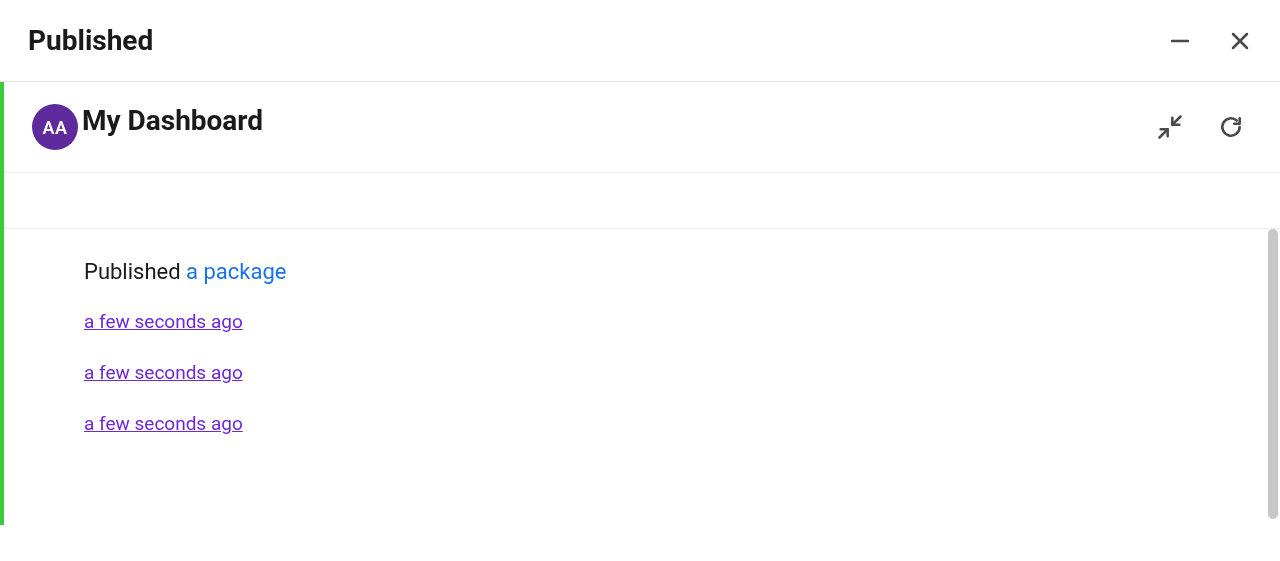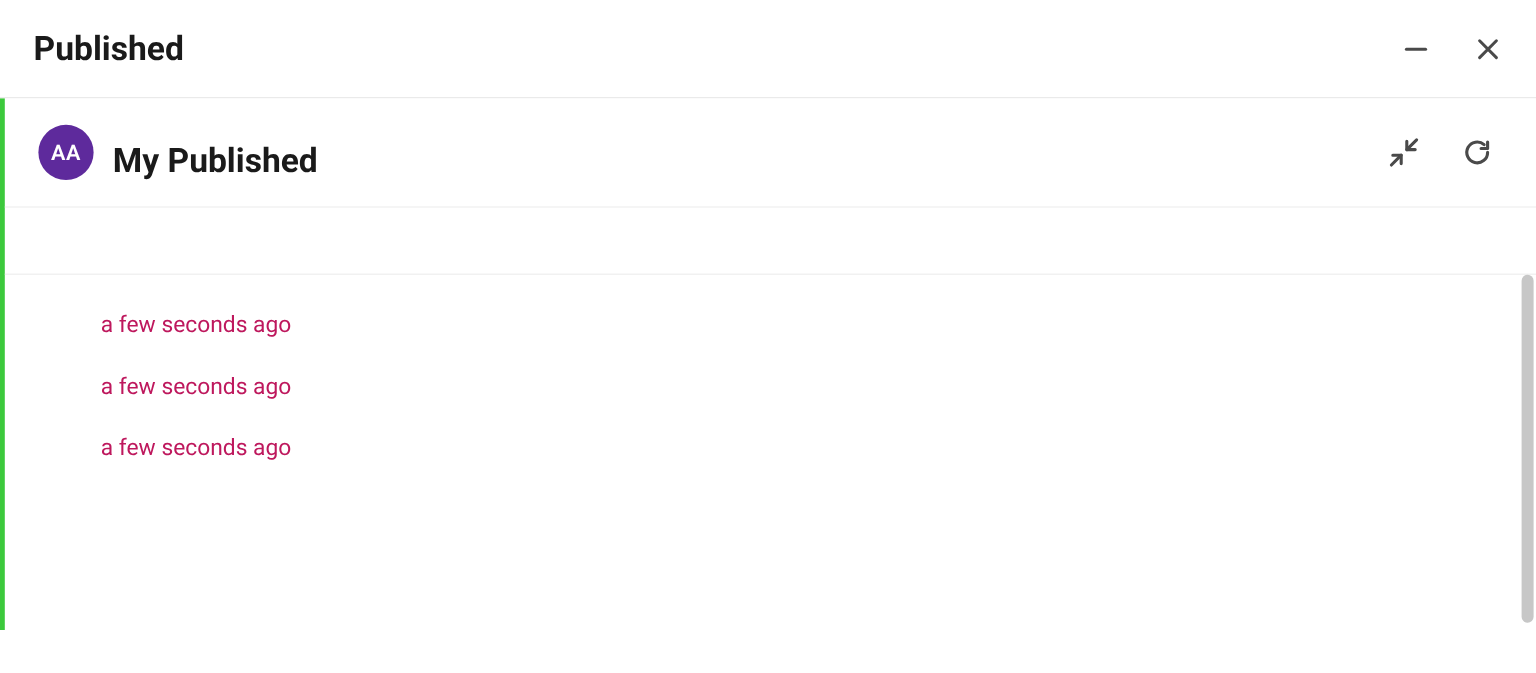--- a/index.html
+++ b/index.html
@@ -48,22 +48,22 @@
     }
     .panel-header {
       display: flex;
       align-items: center;
       justify-content: space-between;
       padding: 22px 36px 22px 28px;
       border-bottom: 1px solid #eeeeee;
     }
     .panel-title-group {
       display: flex;
-      align-items: flex-end;
-      gap: 16px;
+      align-items: flex-start;
+      gap: 4px;
     }
     .avatar {
       width: 46px;
       height: 46px;
       border-radius: 50%;
       background: #5e2a9c;
       color: #ffffff;
       display: flex;
       align-items: center;
       justify-content: center;
@@ -99,22 +99,23 @@
       font-size: 22px;
       color: #1a1a1a;
       line-height: 1.35;
     }
     .activity-link {
       color: #1a73e8;
       cursor: pointer;
     }
     .activity-time {
       font-size: 19px;
-      color: #be185d;
-      margin-top: 2px;
+      color: #6d28d9;
+      margin-top: 23px;
+      text-decoration: underline;
     }
     .scrollbar {
       position: absolute;
       right: 2px;
       top: 56px;
       width: 10px;
       height: 290px;
       background: #c7c7c7;
       border-radius: 5px;
     }
@@ -136,21 +137,21 @@
         <line x1="19" y1="5" x2="5" y2="19" stroke="#4a4a4a" stroke-width="2.5" stroke-linecap="round"></line>
       </svg>
     </button>
   </div>
 </div>
 
 <div class="panel">
   <div class="panel-header">
     <div class="panel-title-group">
       <div class="avatar">AA</div>
-      <div class="panel-title">My Published</div>
+      <div class="panel-title">My Dashboard</div>
     </div>
     <div class="panel-controls">
       <button class="icon-button" aria-label="Collapse">
         <svg width="28" height="28" viewBox="0 0 24 24">
           <g stroke="#4a4a4a" stroke-width="2.2" stroke-linecap="round" stroke-linejoin="round" fill="none">
             <polyline points="14,4 14,10 20,10"></polyline>
             <line x1="14" y1="10" x2="21" y2="3"></line>
             <polyline points="10,20 10,14 4,14"></polyline>
             <line x1="10" y1="14" x2="3" y2="21"></line>
           </g>
@@ -165,20 +166,23 @@
         </svg>
       </button>
     </div>
   </div>
 
   <div class="panel-body">
     <div class="spacer"></div>
     <div class="activity-list">
 
       <div class="activity-item">
+        <div class="activity-text">
+          <span>Published </span><span class="activity-link">a package</span><span></span>
+        </div>
         <div class="activity-time">a few seconds ago</div>
       </div>
 
       <div class="activity-item">
         <div class="activity-time">a few seconds ago</div>
       </div>
 
       <div class="activity-item">
         <div class="activity-time">a few seconds ago</div>
       </div>

